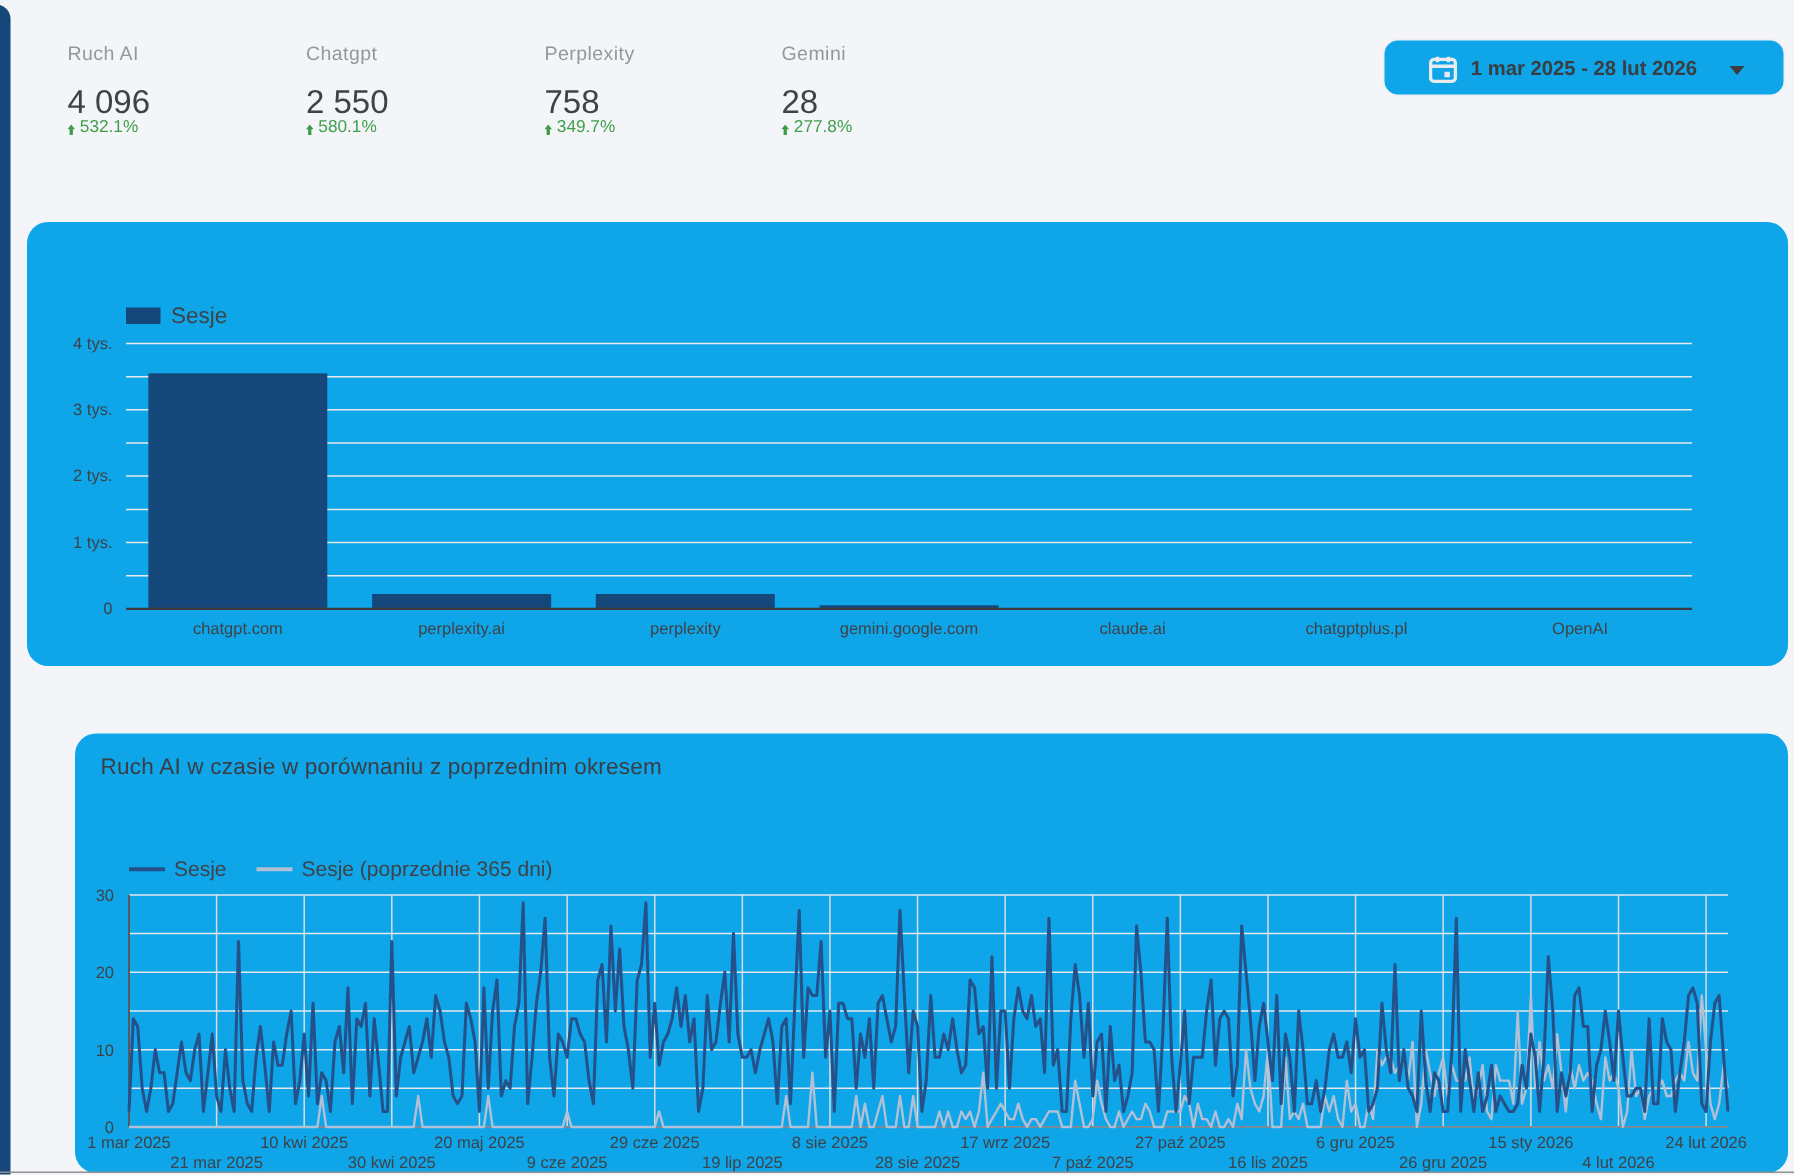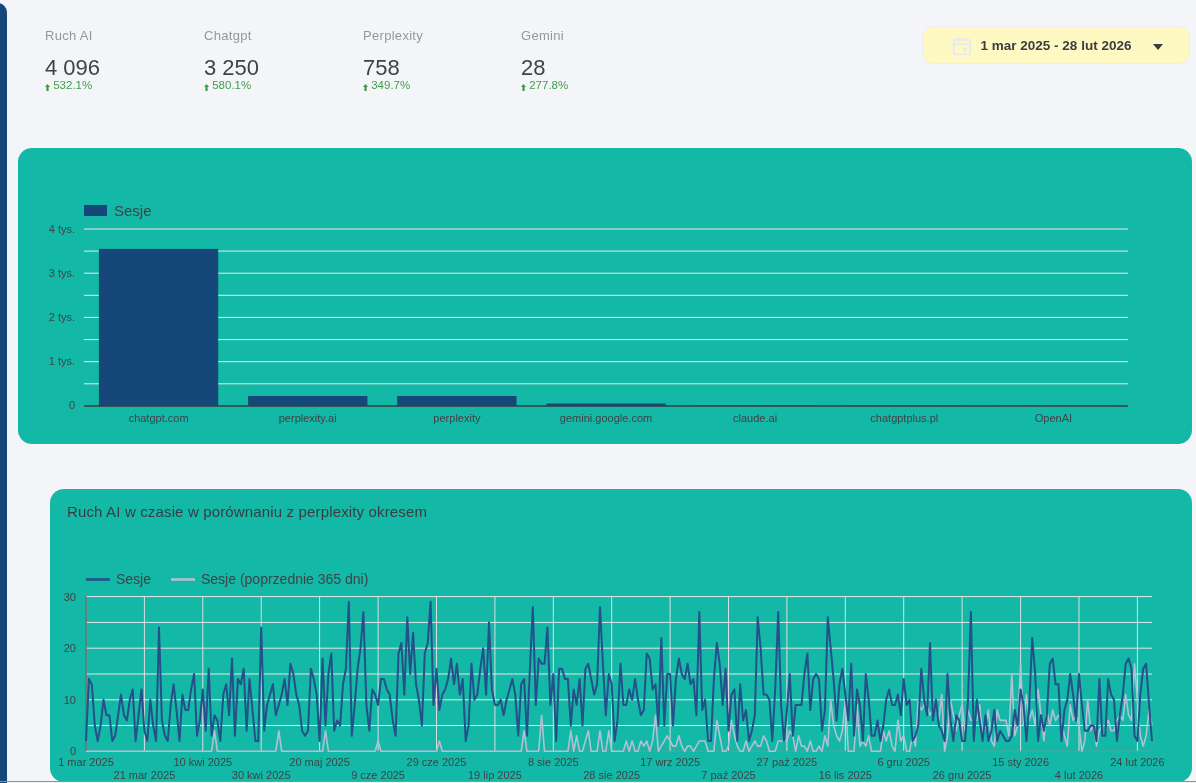--- a/index.html
+++ b/index.html
@@ -1,42 +1,42 @@
 <!DOCTYPE html>
 <html><head><meta charset="utf-8">
 <style>
 html,body{margin:0;padding:0;width:1196px;height:783px;overflow:hidden;
 background:#f4f5f8;font-family:"Liberation Sans",sans-serif;position:relative;}
 .stripe{position:absolute;left:-12px;top:3px;width:19px;height:792px;border-radius:13px;background:#15477a;}
-.card{position:absolute;background:#14b8a6;border-radius:14px;}
+.card{position:absolute;background:#0ea5e9;border-radius:14px;}
 .kpi{position:absolute;top:0;}
 .kl{position:absolute;top:28px;font-size:13px;color:#94979c;letter-spacing:.3px;white-space:nowrap;}
 .kv{position:absolute;top:57px;font-size:22px;line-height:1;color:#3f4246;white-space:nowrap;}
 .kd{position:absolute;top:80px;font-size:11.5px;line-height:1;color:#3f9e4b;white-space:nowrap;}
-.datebox{position:absolute;left:922px;top:26px;width:268px;height:38px;background:#fef9c3;
+.datebox{position:absolute;left:922px;top:26px;width:268px;height:38px;background:#0ea5e9;
 border:1px solid #eeeef2;border-radius:10px;box-sizing:border-box;}
 .datetxt{position:absolute;left:0;right:0;top:11px;text-align:center;font-size:13.5px;font-weight:bold;color:#3a3d42;}
 .al{font-size:11px;fill:#3f4348;}
 .ct{position:absolute;font-size:15px;color:#3a3d42;letter-spacing:.15px;}
 .lg1{position:absolute;left:66px;top:54px;display:flex;align-items:center;}
 .lg1 .sw{width:23px;height:11px;background:#15477a;}
 .lg1 .lt{font-size:15px;color:#3f4348;margin-left:7px;}
 .botline{position:absolute;left:0;top:781px;width:1196px;height:1.4px;background:#8e8f93;z-index:9;}
 </style></head><body>
 <div class="stripe"></div>
 <div class="kpi" style="left:45px">
     <div class="kl">Ruch AI</div>
     <div class="kv">4 096</div>
     <div class="kd"><svg width="5" height="7.5" viewBox="0 0 5 7.5" style="vertical-align:-2px">
         <path d="M2.5 0 L5 3.1 L3.6 3.1 L3.6 7.5 L1.4 7.5 L1.4 3.1 L0 3.1 Z" fill="#3d9c47"></path>
       </svg><span> 532.1%</span></div>
   </div>
 <div class="kpi" style="left:204px">
     <div class="kl">Chatgpt</div>
-    <div class="kv">3 250</div>
+    <div class="kv">2 550</div>
     <div class="kd"><svg width="5" height="7.5" viewBox="0 0 5 7.5" style="vertical-align:-2px">
         <path d="M2.5 0 L5 3.1 L3.6 3.1 L3.6 7.5 L1.4 7.5 L1.4 3.1 L0 3.1 Z" fill="#3d9c47"></path>
       </svg><span> 580.1%</span></div>
   </div>
 <div class="kpi" style="left:363px">
     <div class="kl">Perplexity</div>
     <div class="kv">758</div>
     <div class="kd"><svg width="5" height="7.5" viewBox="0 0 5 7.5" style="vertical-align:-2px">
         <path d="M2.5 0 L5 3.1 L3.6 3.1 L3.6 7.5 L1.4 7.5 L1.4 3.1 L0 3.1 Z" fill="#3d9c47"></path>
       </svg><span> 349.7%</span></div>
@@ -97,21 +97,21 @@
       <text x="289.7" y="274.4" text-anchor="middle" class="al">perplexity.ai</text>
       <text x="438.9" y="274.4" text-anchor="middle" class="al">perplexity</text>
       <text x="588.0" y="274.4" text-anchor="middle" class="al">gemini.google.com</text>
       <text x="737.1" y="274.4" text-anchor="middle" class="al">claude.ai</text>
       <text x="886.3" y="274.4" text-anchor="middle" class="al">chatgptplus.pl</text>
       <text x="1035.4" y="274.4" text-anchor="middle" class="al">OpenAI</text>
 </svg>
 </div>
 
 <div class="card" style="left:50px;top:489px;width:1142px;height:293px">
-<div class="ct" style="left:17px;top:14px">Ruch AI w czasie w porównaniu z perplexity okresem</div>
+<div class="ct" style="left:17px;top:14px">Ruch AI w czasie w porównaniu z poprzednim okresem</div>
 <svg width="1142" height="293">
 <g stroke="#dcdde1" stroke-width="1">
         <line x1="36.0" y1="107.6" x2="36.0" y2="262.3"></line>
         <line x1="152.8" y1="107.6" x2="152.8" y2="262.3"></line>
         <line x1="269.6" y1="107.6" x2="269.6" y2="262.3"></line>
         <line x1="386.5" y1="107.6" x2="386.5" y2="262.3"></line>
         <line x1="503.3" y1="107.6" x2="503.3" y2="262.3"></line>
         <line x1="620.1" y1="107.6" x2="620.1" y2="262.3"></line>
         <line x1="736.9" y1="107.6" x2="736.9" y2="262.3"></line>
         <line x1="853.7" y1="107.6" x2="853.7" y2="262.3"></line>

